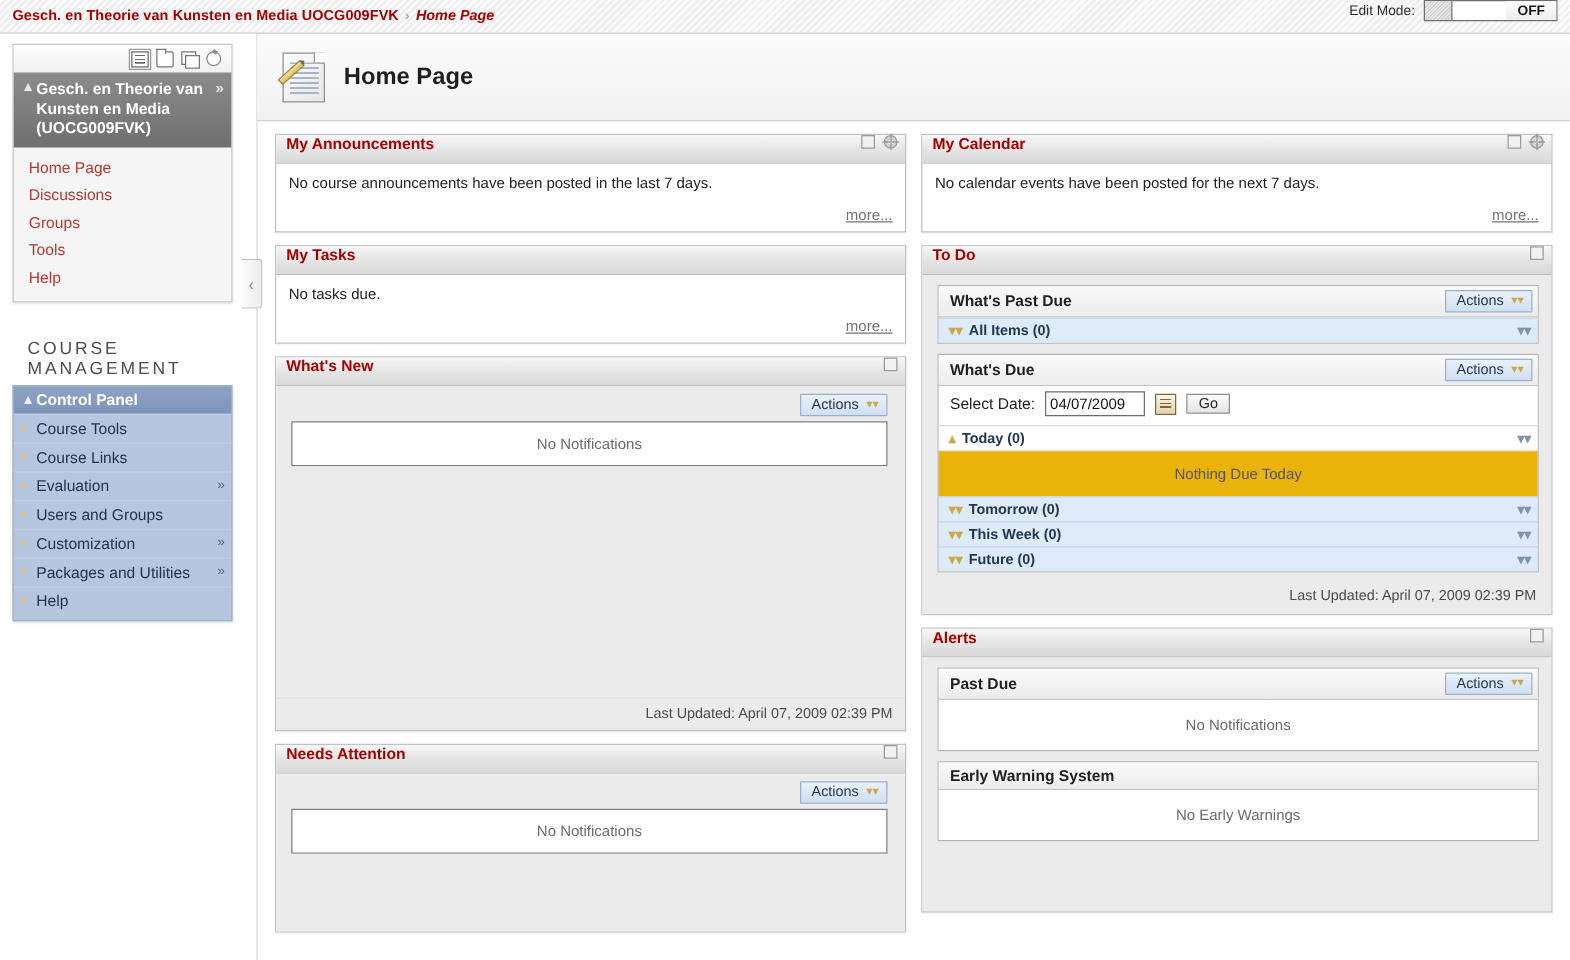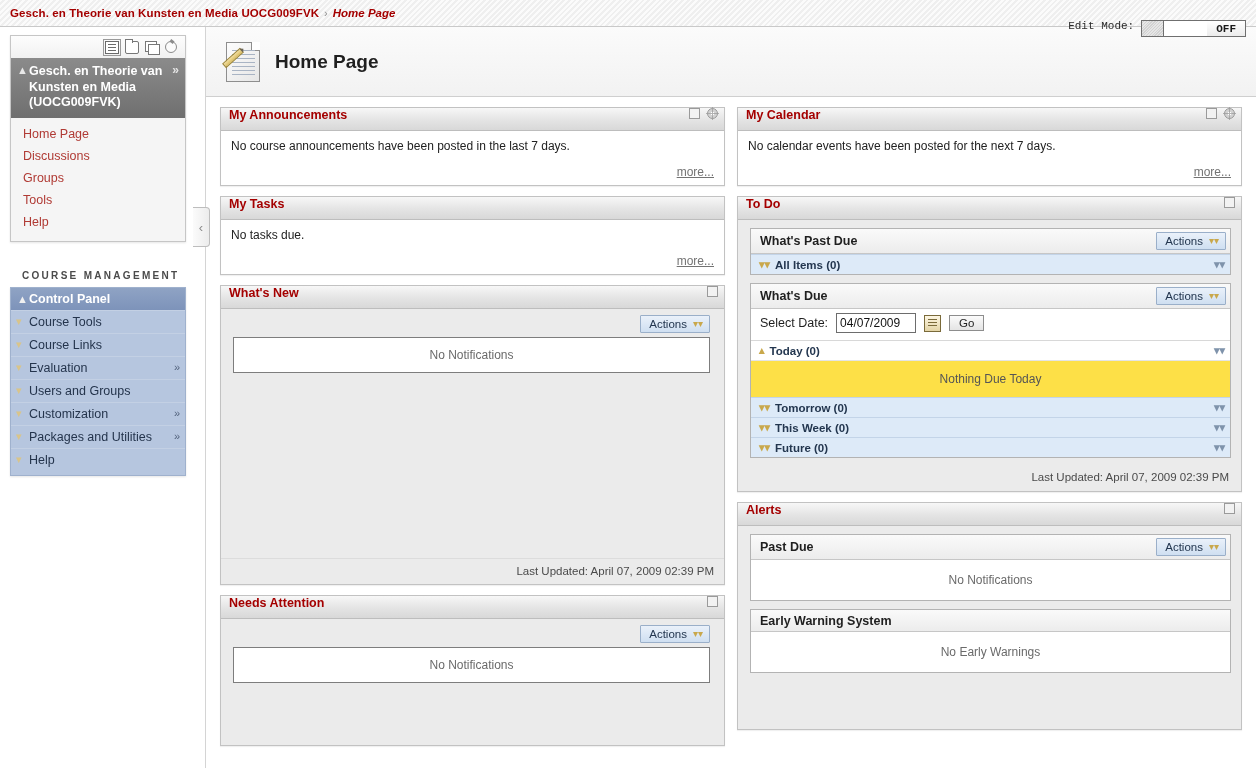--- a/index.html
+++ b/index.html
@@ -34,22 +34,22 @@
     letter-spacing: .1px;
   }
   .crumb-sep { color: #8f8f8f; font-size: 11px; }
   .crumb-current {
     color: #a40000;
     font-weight: bold;
     font-style: italic;
     font-size: 11.5px;
   }
   #editmode {
-    position: absolute; right: 10px; top: 20px;
-    display: flex; align-items: flex-start; gap: 7px; font-family: Liberation Mono, monospace;
+    position: absolute; right: 10px; top: 0;
+    display: flex; align-items: center; gap: 7px;
   }
   #editmode .lbl { font-size: 11px; color: #2b2b2b; }
   .toggle {
     display: flex; align-items: stretch;
     border: 1px solid #6f6f6f;
     height: 17px;
     background: #fff;
     gap: 43px;
   }
   .toggle .sw {
@@ -160,24 +160,24 @@
     display: block;
     color: #b03a34;
     text-decoration: none;
     font-size: 12.5px;
     padding: 4px 0 4px 12px;
     cursor: pointer;
   }
 
   #cmlabel {
     margin: 28px 0 6px 12px;
-    font-size: 10px;
+    font-size: 14px;
     letter-spacing: 2.3px;
     color: #4b4b4b;
-    font-weight: bold;
+    font-weight: normal;
   }
   #cpbox {
     width: 176px;
     border: 1px solid #9fb1cd;
     background: #b6c6df;
     box-shadow: 0 1px 2px rgba(0,0,0,.10);
     padding-bottom: 4px;
   }
   #cphead {
     background: linear-gradient(#8fa3c4, #7d93ba);
@@ -394,21 +394,21 @@
   .sub-head.blue { background: #ddeaf8; border-top: 1px solid #c3d4e8; }
   .sub-head.white { background: #ffffff; border-top: 1px solid #d8d8d8; }
   .sub-head .lead { color: #c9a84c; margin-right: 5px; font-size: 11px; }
   .sub-head .txt { flex: 1; }
   .sub-head .tail { color: #7f93ab; font-size: 11px; }
   .sub-body {
     text-align: center;
     color: #555;
     font-size: 12px;
     padding: 11px 0;
-    background: #fde047;
+    background: #eab308;
     border-top: 1px solid #e4e4e4;
   }
   .dateline {
     display: flex; align-items: center; gap: 8px;
     padding: 4px 8px 7px 9px;
     background: #fff;
   }
   .dateline label { font-size: 12.5px; color: #1f1f1f; }
   .date-input {
     width: 80px;

